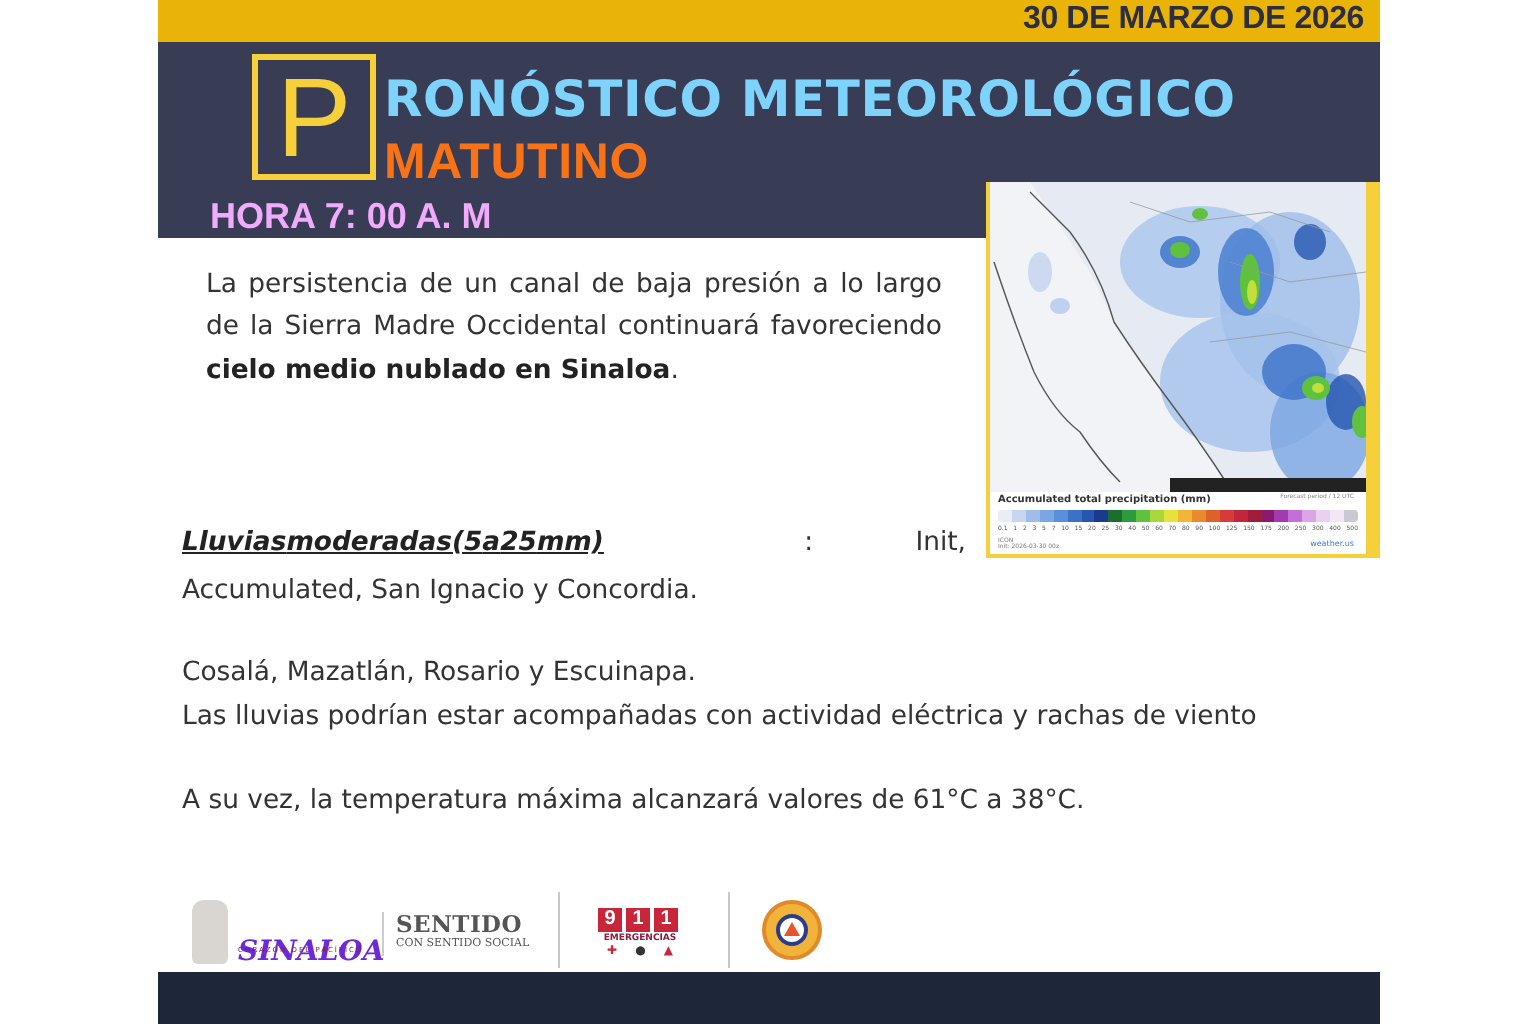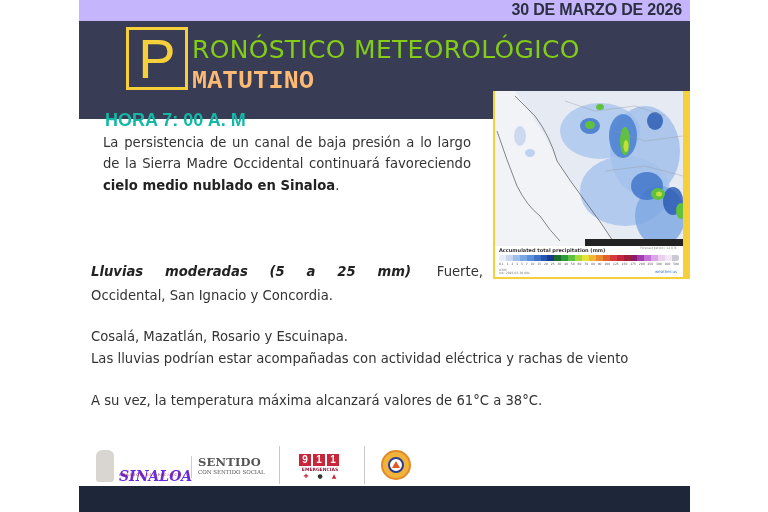--- a/index.html
+++ b/index.html
@@ -1,49 +1,49 @@
 <!DOCTYPE html>
 <html><head>
   <meta charset="utf-8">
   <style>
     * { box-sizing: border-box; margin: 0; padding: 0; }
     html, body { width: 768px; height: 512px; background: #ffffff; overflow: hidden; }
     body { position: relative; font-family: "DejaVu Sans", sans-serif; }
 
     .card { position: absolute; left: 79px; top: 0; width: 611px; height: 512px; background: #ffffff; }
 
-    .date-bar { position: absolute; left: 0; top: 0; width: 611px; height: 21px; background: #c4b5fd; }
+    .date-bar { position: absolute; left: 0; top: 0; width: 611px; height: 21px; background: #eab308; }
     .date-text { position: absolute; right: 8px; top: 1px; font-family: "Liberation Sans", sans-serif; font-weight: bold; font-size: 16px; color: #2c2f3f; letter-spacing: -0.2px; }
 
     .header { position: absolute; left: 0; top: 21px; width: 611px; height: 98px; background: #383d55; }
     .p-box { position: absolute; left: 47px; top: 6px; width: 62px; height: 63px; border: 3px solid #f5d03a; }
     .p-letter { position: absolute; left: 0; top: -4px; width: 56px; text-align: center; font-family: "Liberation Sans", sans-serif; font-size: 56px; color: #f5d03a; font-weight: normal; }
-    .title-1 { position: absolute; left: 113px; top: 14px; font-family: "DejaVu Sans", sans-serif; font-weight: normal; font-size: 25px; color: #84cc16; letter-spacing: 0.3px; }
-    .title-2 { position: absolute; left: 113px; top: 46px; font-family: Liberation Mono, monospace; font-weight: bold; font-size: 25px; color: #fdba74; letter-spacing: 0.3px; }
-    .hour { position: absolute; left: 26px; top: 89px; font-family: "Liberation Sans", sans-serif; font-weight: bold; font-size: 18px; color: #14b8a6; }
+    .title-1 { position: absolute; left: 113px; top: 14px; font-family: "DejaVu Sans", sans-serif; font-weight: bold; font-size: 25px; color: #7dd3fc; letter-spacing: 0.3px; }
+    .title-2 { position: absolute; left: 113px; top: 46px; font-family: Liberation Sans, sans-serif; font-weight: bold; font-size: 25px; color: #f97316; letter-spacing: 0.3px; }
+    .hour { position: absolute; left: 26px; top: 77px; font-family: "Liberation Sans", sans-serif; font-weight: bold; font-size: 18px; color: #f0abfc; }
 
     .map-frame { position: absolute; left: 414px; top: 91px; width: 197px; height: 188px; background: #f5d03a; }
     .map { position: absolute; left: 2px; top: 0; width: 188px; height: 186px; background: #ffffff; overflow: hidden; }
     .map-area { position: absolute; left: 0; top: 0; width: 188px; height: 155px; background: #eef0f4; }
     .legend { position: absolute; left: 0; top: 155px; width: 188px; height: 31px; background: #ffffff; }
     .legend-title { position: absolute; left: 4px; top: 1px; font-size: 5px; font-weight: bold; color: #333; font-family: "DejaVu Sans", sans-serif; }
     .legend-note { position: absolute; right: 6px; top: 1px; font-size: 3px; color: #888; width: 50px; text-align: right; font-family: "DejaVu Sans", sans-serif; line-height: 3px; }
     .legend-bar { position: absolute; left: 4px; top: 9px; width: 180px; height: 6px; display: flex; border-radius: 2px; overflow: hidden; }
     .legend-bar span { flex: 1; height: 100%; }
     .legend-ticks { position: absolute; left: 4px; top: 16px; width: 180px; display: flex; justify-content: space-between; font-size: 3px; color: #555; font-family: "DejaVu Sans", sans-serif; }
     .legend-src { position: absolute; left: 4px; top: 23px; font-size: 3px; color: #777; font-family: "DejaVu Sans", sans-serif; line-height: 3px; }
     .legend-brand { position: absolute; right: 6px; top: 23px; font-size: 4px; color: #3a7bd5; font-family: "DejaVu Sans", sans-serif; }
 
     .body-text { position: absolute; left: 12px; top: 120px; width: 392px; font-family: "DejaVu Sans", sans-serif; font-size: 13.2px; line-height: 21.3px; color: #333333; text-align: justify; }
     .body-text p { margin: 12px; }
     .body-text b { font-weight: bold; color: #222; }
     .wide-text { position: absolute; left: 12px; width: 600px; font-family: "DejaVu Sans", sans-serif; font-size: 13.2px; line-height: 21.3px; color: #333333; }
     .rain-label { font-weight: bold; font-style: italic; text-decoration: underline; color: #222; }
     .mod-line { position: absolute; left: 12px; top: 264px; width: 392px; display: flex; justify-content: space-between; font-family: "DejaVu Sans", sans-serif; font-size: 13.2px; color: #333; }
-    .mod-label { display: flex; justify-content: space-between; width: 320px; font-weight: bold; font-style: italic; color: #222; }
+    .mod-label { display: flex; justify-content: flex-start; width: 320px; font-weight: bold; font-style: italic; text-decoration: underline; color: #222; }
 
     .logos { position: absolute; left: 0; top: 440px; width: 611px; height: 46px; }
     .emblem { position: absolute; left: 17px; top: 10px; width: 18px; height: 32px; background: #d9d6d2; border-radius: 6px 6px 3px 3px; }
     .sinaloa { position: absolute; left: 40px; top: 28px; font-family: "DejaVu Serif", serif; font-weight: bold; font-size: 14px; color: #6d28d9; font-style: italic; }
     .sinaloa-sub { position: absolute; left: 40px; top: 33px; font-family: "DejaVu Sans", sans-serif; font-size: 3.5px; color: #8b1d3c; letter-spacing: 1px; }
     .gov-divider { position: absolute; left: 112px; top: 16px; width: 1px; height: 22px; background: #ccc; }
     .gobierno { position: absolute; left: 119px; top: 15px; font-family: "DejaVu Serif", serif; font-weight: bold; font-size: 11.5px; color: #555555; letter-spacing: 0.2px; }
     .gobierno-sub { position: absolute; left: 119px; top: 29px; font-family: "DejaVu Serif", serif; font-size: 5.5px; color: #555555; }
     .sep1 { position: absolute; left: 200px; top: 6px; width: 1px; height: 38px; background: #c8c8c8; }
     .e911 { position: absolute; left: 220px; top: 14px; width: 42px; height: 28px; }
@@ -184,24 +184,24 @@
   <div class="mod-line">
     <span class="mod-label">
       <span>Lluvias</span>
       <span>moderadas</span>
       <span>(5</span>
       <span>a</span>
       <span>25</span>
       <span>mm)</span>
     </span>
     <span style="margin-left:-60px;">:</span>
-    <span>Fuerte,</span>
-  </div>
-
-  <div class="wide-text" style="top:285px;">Occidental, San Ignacio y Concordia.</div>
+    <span>Init,</span>
+  </div>
+
+  <div class="wide-text" style="top:285px;">Accumulated, San Ignacio y Concordia.</div>
 
   <div class="wide-text" style="top:326px;">Cosalá, Mazatlán, Rosario y Escuinapa.</div>
   <div class="wide-text" style="top:348px;">Las lluvias podrían estar acompañadas con actividad eléctrica y rachas de viento</div>
   <div class="wide-text" style="top:390px;">A su vez, la temperatura máxima alcanzará valores de 61°C a 38°C.</div>
 
   <div class="logos">
     <div class="emblem"></div>
     <div class="sinaloa">SINALOA</div>
     <div class="sinaloa-sub">CORAZÓN DEL PACÍFICO</div>
     <div class="gov-divider"></div>

